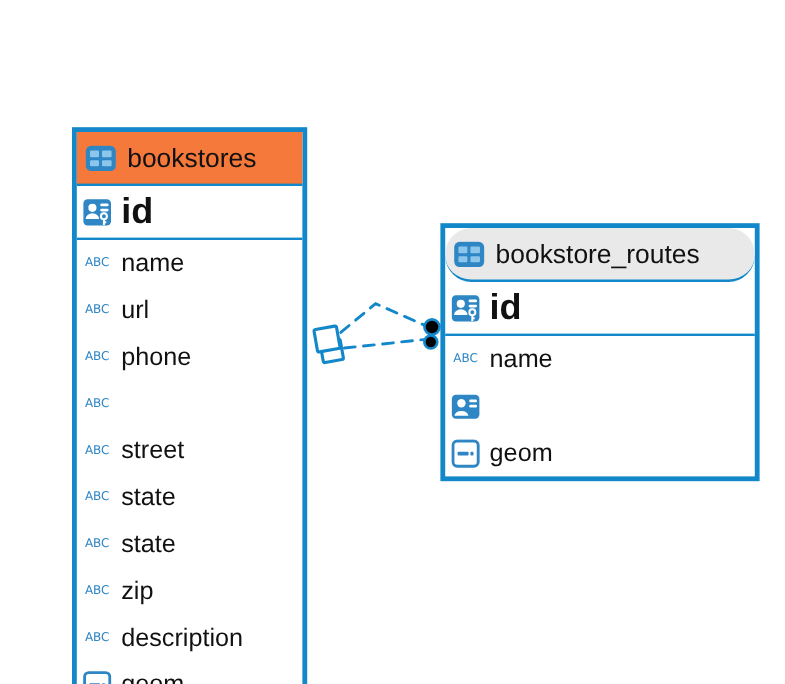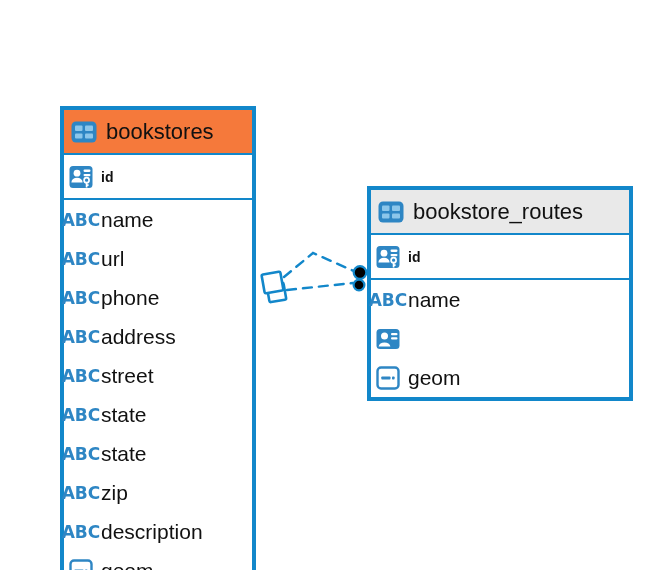--- a/index.html
+++ b/index.html
@@ -15,27 +15,27 @@
   .canvas{position:relative;width:654px;height:570px;background:var(--background);overflow:hidden;}
 
   .db-table{position:absolute;background:#fff;border:4px solid var(--accent-blue);box-sizing:border-box;z-index:1;margin-top:44px;}
   #table-bookstores{left:60px;top:62px;width:196px;}
   #table-routes{left:367px;top:142px;width:266px;}
 
   .t-header{height:43px;display:flex;align-items:center;gap:8px;padding:0 6px;
     border-bottom:2.5px solid var(--accent-blue);font-size:22px;color:var(--text);}
   .t-row{height:43px;display:flex;align-items:center;gap:6px;padding:0 3px;
     font-size:21px;color:var(--text);}
-  .t-pk{border-bottom:2.5px solid var(--accent-blue);font-weight:700;font-size:14px;}
+  .t-pk{border-bottom:2.5px solid var(--accent-blue);font-weight:700;font-size:30px;}
   .t-cols .t-row{height:39px;}
 
   .icon-holder{width:28px;display:flex;justify-content:center;align-items:center;flex:0 0 28px;}
   .hdr-svg{width:26px;height:22px;display:block;}
   .fld-svg{width:24px;height:24px;display:block;}
-  .abc{font-weight:700;font-size:17px;color:var(--icon-blue);letter-spacing:0px;
+  .abc{font-weight:400;font-size:10px;color:var(--icon-blue);letter-spacing:0px;
     font-family:"DejaVu Sans",sans-serif;}
   .label{white-space:nowrap;}
 
   .rel-layer{position:absolute;left:0;top:0;z-index:2;pointer-events:none;}
   .rel-layer .dash{stroke:var(--accent-blue);stroke-width:2.4;fill:none;
     stroke-dasharray:9 7;stroke-linecap:round;pointer-events:stroke;}
   .rel-layer .sq{fill:#fff;stroke:var(--accent-blue);stroke-width:2.6;pointer-events:all;}
   .rel-layer .dot{fill:var(--dot-black);stroke:var(--accent-blue);stroke-width:2.2;pointer-events:all;}
   .defs-holder{position:absolute;width:0;height:0;overflow:hidden;}
 </style>
@@ -105,21 +105,20 @@
     <span class="label">url</span>
   </div>
 
   <div class="t-row">
     <span class="icon-holder abc">ABC</span>
     <span class="label">phone</span>
   </div>
 
   <div class="t-row">
     <span class="icon-holder abc">ABC</span>
-    <span class="label">address</span>
   </div>
 
   <div class="t-row">
     <span class="icon-holder abc">ABC</span>
     <span class="label">street</span>
   </div>
 
   <div class="t-row">
     <span class="icon-holder abc">ABC</span>
     <span class="label">state</span>
@@ -145,21 +144,21 @@
             <svg class="fld-svg" viewBox="0 0 24 24">
               <use href="#sym-object-type-icon"></use>
             </svg>
           </span>
     <span class="label">geom</span>
   </div>
 </div>
   </div>
 
   <div class="db-table" id="table-routes">
-    <div class="t-header" style="background: rgb(233, 233, 233);">
+    <div class="t-header" style="background: rgb(233, 233, 233); border-radius: 22px;">
       <span class="icon-holder">
         <svg class="hdr-svg" viewBox="0 0 26 22">
             <use href="#sym-table-icon"></use>
           </svg>
       </span>
       <span class="label">bookstore_routes</span>
     </div>
     <div class="t-row t-pk">
       <span class="icon-holder">
         <svg class="fld-svg" viewBox="0 0 24 24">

